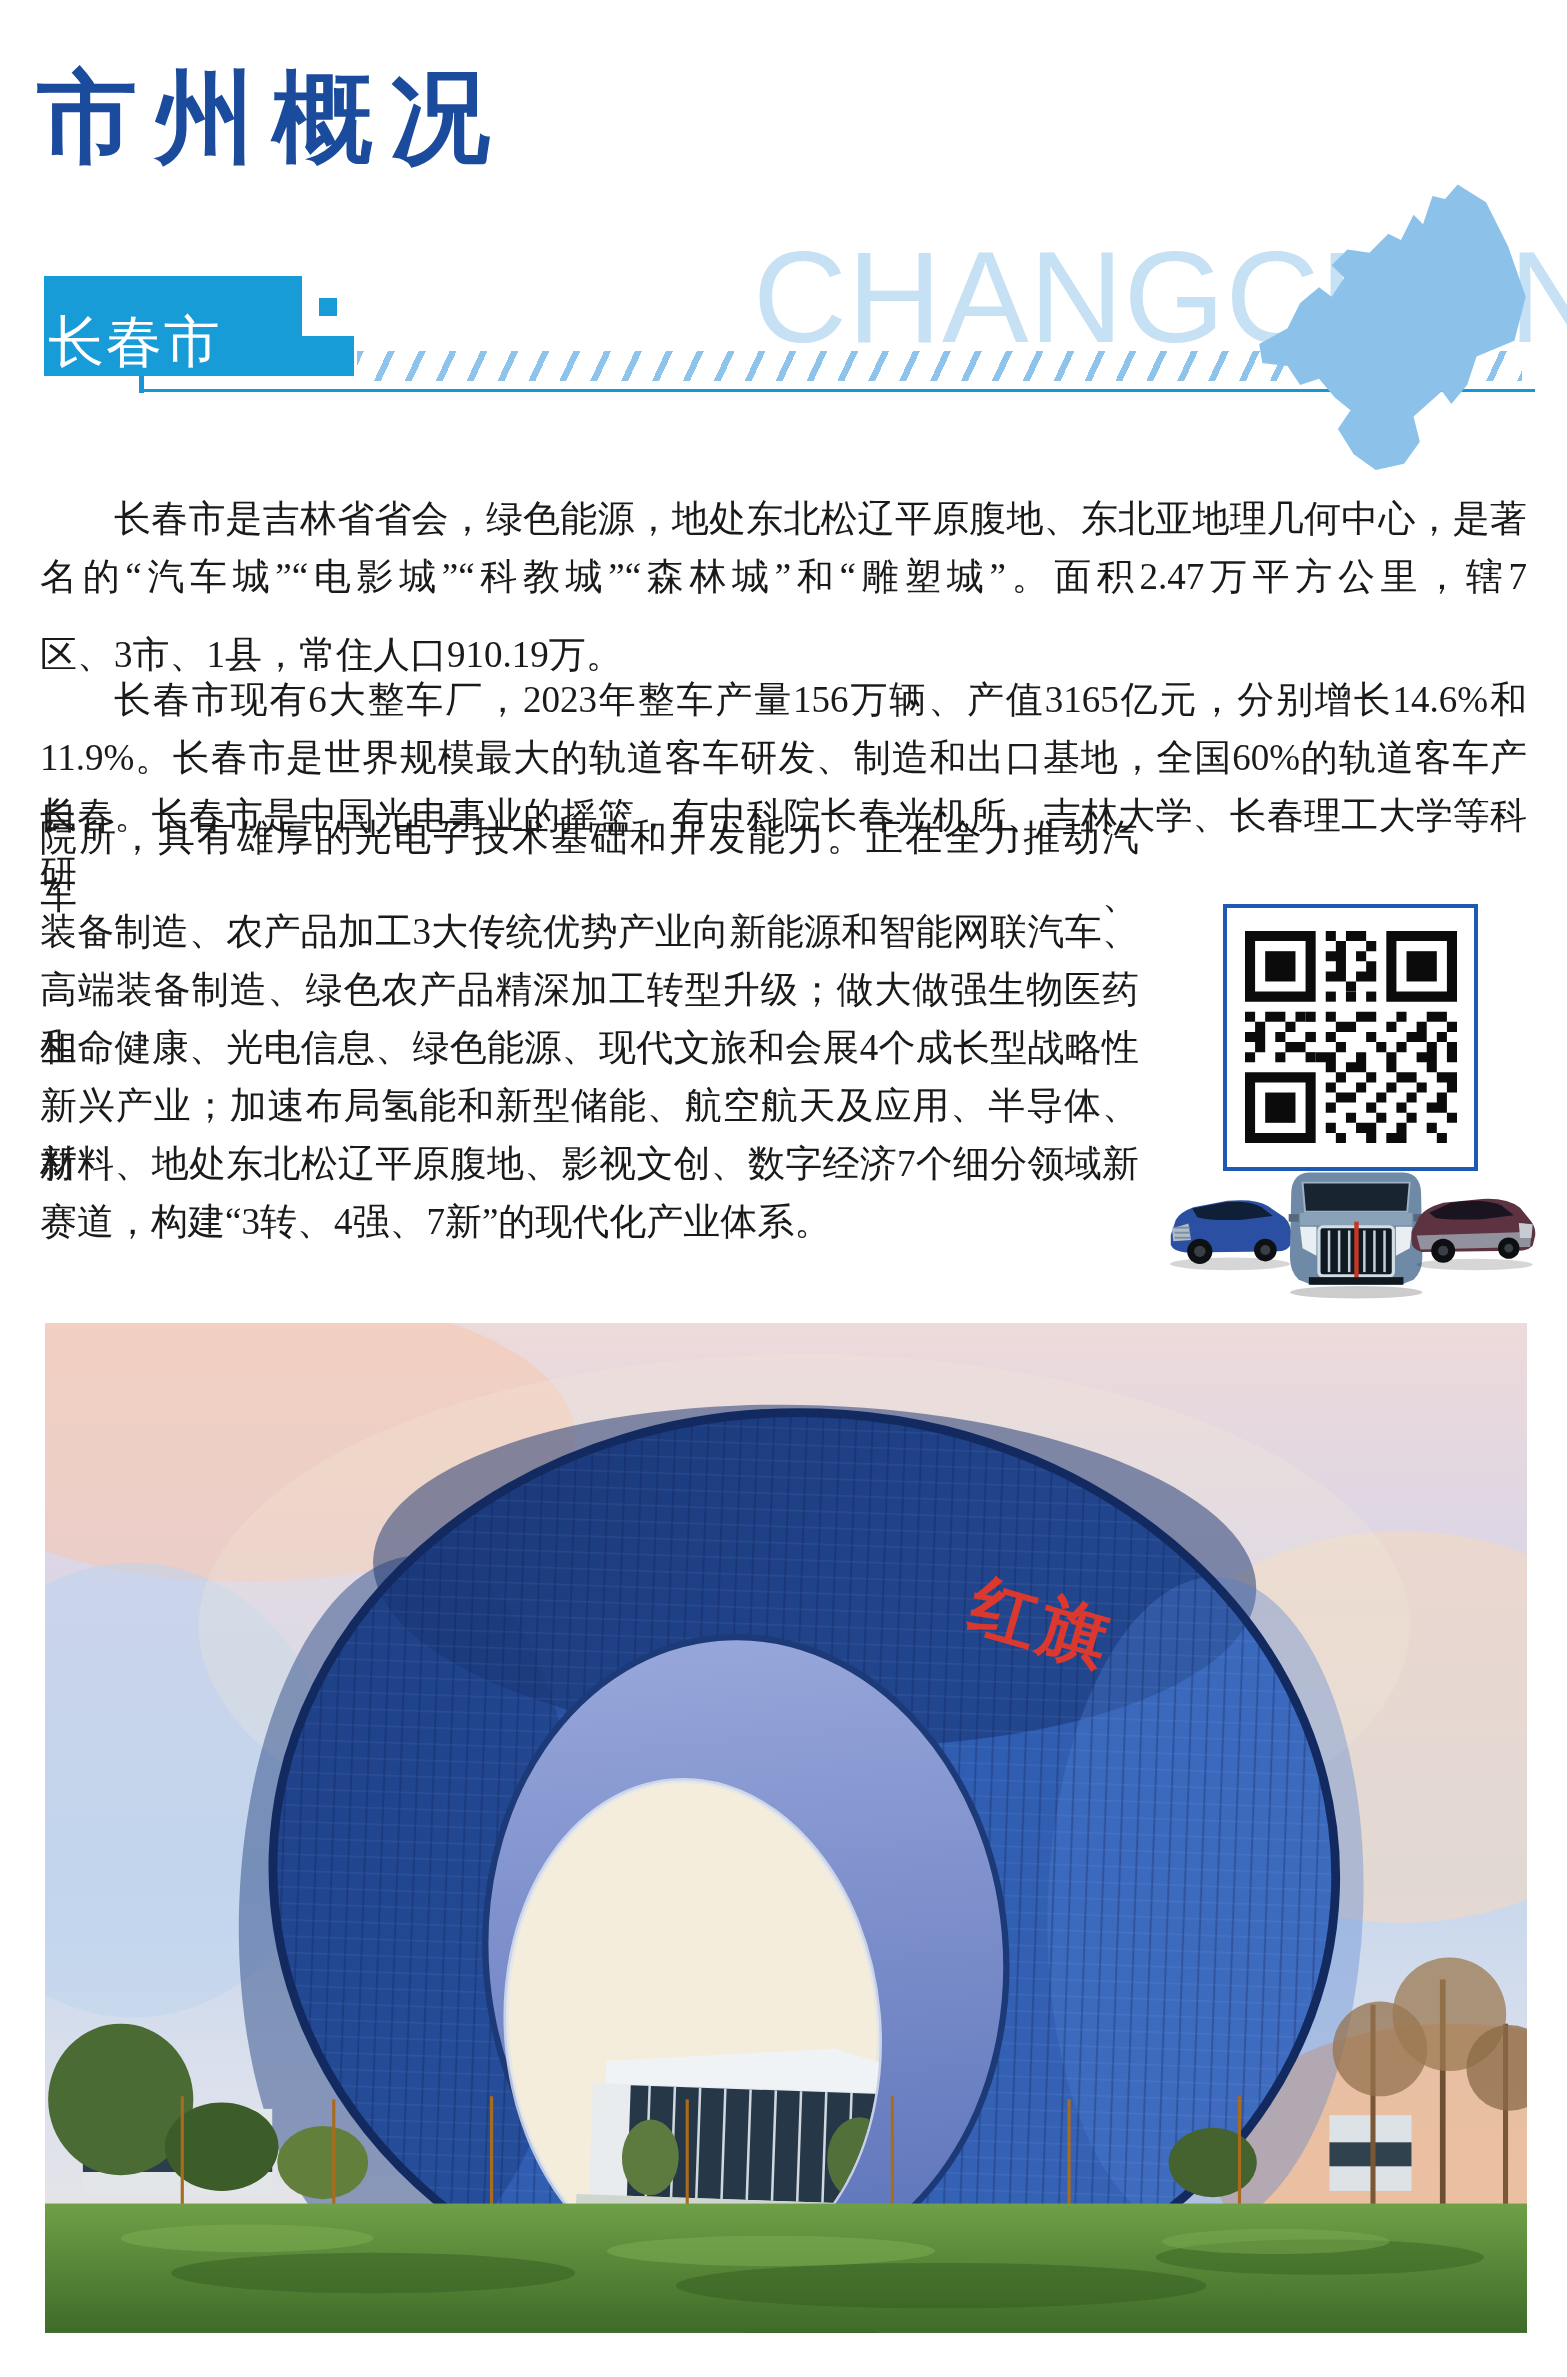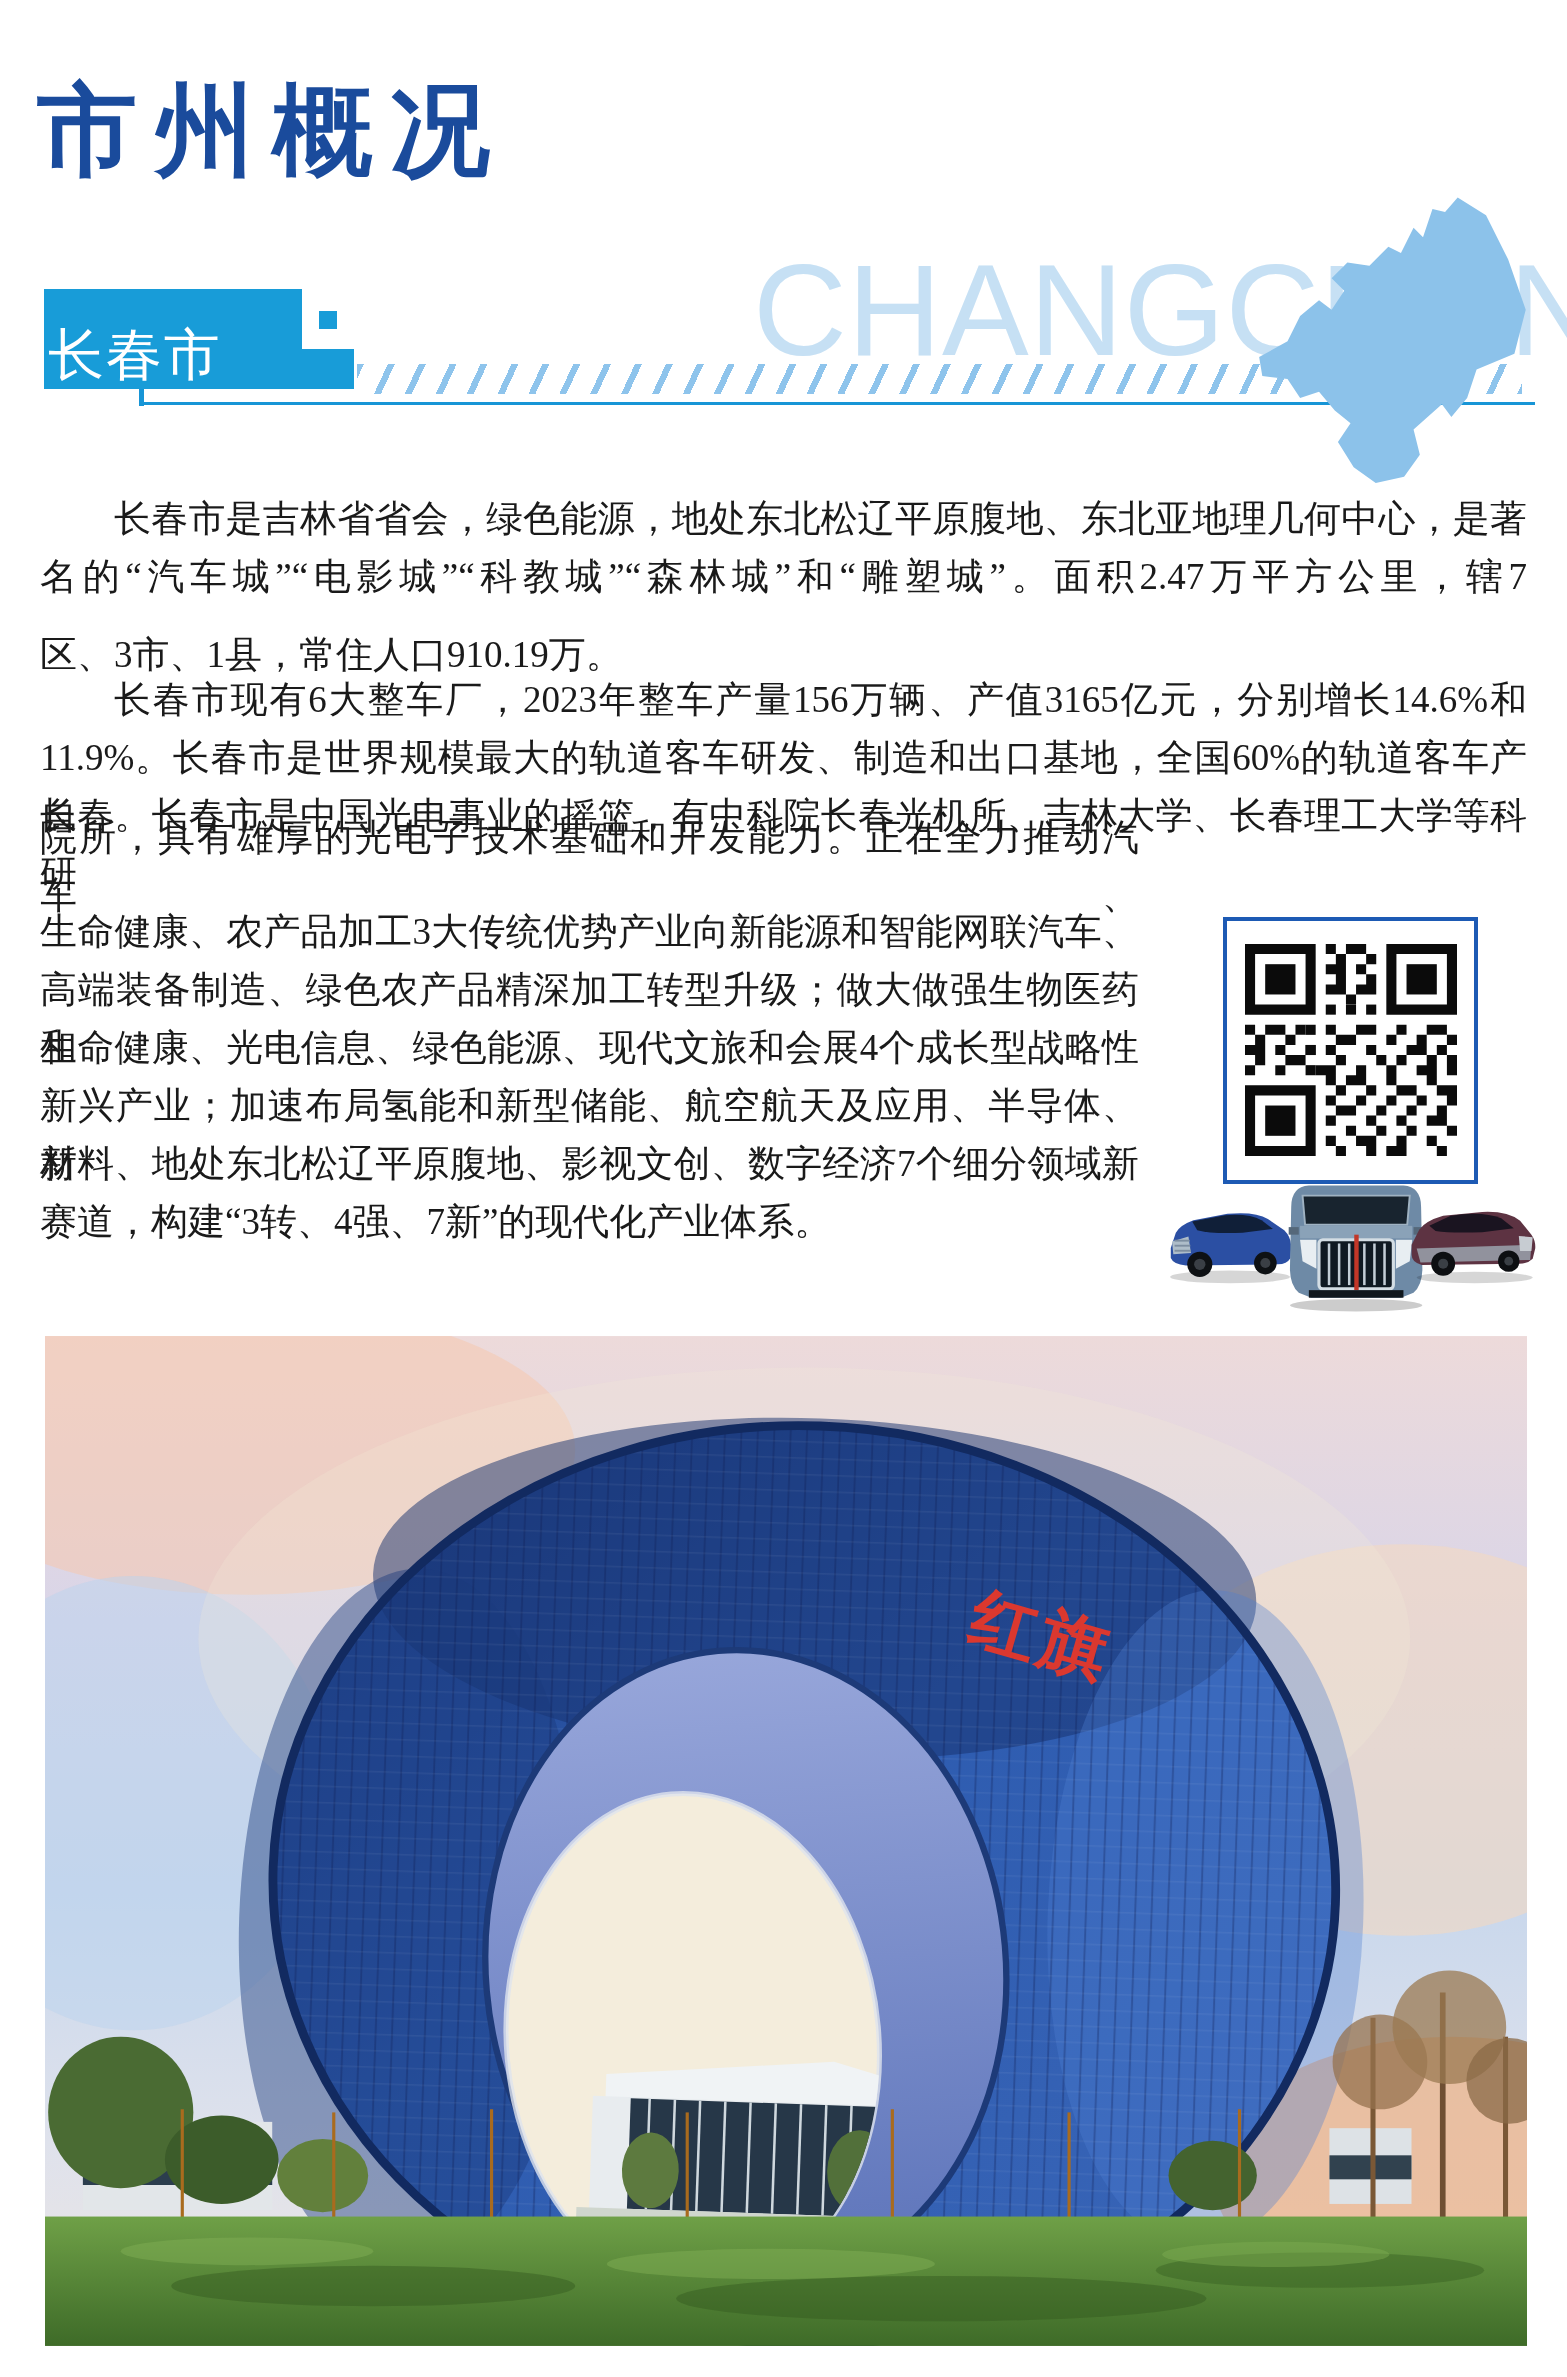--- a/index.html
+++ b/index.html
@@ -1,18 +1,18 @@
 <!DOCTYPE html>
 <html style="font-size:10px"><head>
 <meta charset="utf-8">
 <style>
   html,body{margin:0;padding:0;}
   body{width:1568px;height:2377px;position:relative;background:#ffffff;overflow:hidden;
        font-family:"Liberation Sans","DejaVu Sans",sans-serif;}
-  .abs{position:absolute;margin-top:13px;}
+  .abs{position:absolute;}
   
   #page-title{left:37px;top:62px;font-size:100px;font-weight:bold;letter-spacing:17.7px;
       color:#1a4b9c;line-height:1.1;z-index:6;}
   #watermark{left:753px;top:232px;font-size:130px;font-weight:400;letter-spacing:0.6px;
       color:#c6e0f4;line-height:1;z-index:3;white-space:nowrap;}
   #stripe-band{left:357px;top:351px;width:1165px;height:30px;z-index:2;
       background:repeating-linear-gradient(115deg,#8ec4ec 0 6.3px,transparent 6.3px 28px);}
   #rule-v{left:139px;top:376px;width:5px;height:17px;background:#1795d6;z-index:2;}
   #rule-h{left:139px;top:389px;width:1396px;height:3.2px;background:#1795d6;z-index:2;}
   #city-map{left:1256px;top:182px;width:271px;height:290px;z-index:4;}
@@ -58,21 +58,21 @@
 <div class="abs" id="city-label-text">长春市</div>
 
 <div class="line full j ind" style="top:490px">长春市是吉林省省会，绿色能源，地处东北松辽平原腹地、东北亚地理几何中心，是著</div>
 <div class="line full j" style="top:548px">名的“汽车城”“电影城”“科教城”“森林城”和“雕塑城”。面积2.47万平方公里，辖7</div>
 <div class="line" style="top:626px">区、3市、1县，常住人口910.19万。</div>
 
 <div class="line full j ind" style="top:671px">长春市现有6大整车厂，2023年整车产量156万辆、产值3165亿元，分别增长14.6%和</div>
 <div class="line full j" style="top:729px">11.9%。长春市是世界规模最大的轨道客车研发、制造和出口基地，全国60%的轨道客车产自</div>
 <div class="line full j" style="top:787px">长春。长春市是中国光电事业的摇篮，有中科院长春光机所、吉林大学、长春理工大学等科研</div>
 <div class="line narrow j" style="top:809px">院所，具有雄厚的光电子技术基础和开发能力。正在全力推动汽车、</div>
-<div class="line narrow j" style="top:903px">生命健康、农产品加工3大传统优势产业向新能源和智能网联汽车、</div>
+<div class="line narrow j" style="top:903px">装备制造、农产品加工3大传统优势产业向新能源和智能网联汽车、</div>
 <div class="line narrow j" style="top:961px">高端装备制造、绿色农产品精深加工转型升级；做大做强生物医药和</div>
 <div class="line narrow j" style="top:1019px">生命健康、光电信息、绿色能源、现代文旅和会展4个成长型战略性</div>
 <div class="line narrow j" style="top:1077px">新兴产业；加速布局氢能和新型储能、航空航天及应用、半导体、新</div>
 <div class="line narrow j" style="top:1135px">材料、地处东北松辽平原腹地、影视文创、数字经济7个细分领域新</div>
 <div class="line" style="top:1193px">赛道，构建“3转、4强、7新”的现代化产业体系。</div>
 
 <div class="abs" id="qr-box">
   <svg width="212" height="212" viewBox="0 0 336 336">
     <rect width="336" height="336" fill="#fff"></rect>
     <g fill="#0b0b0b">

